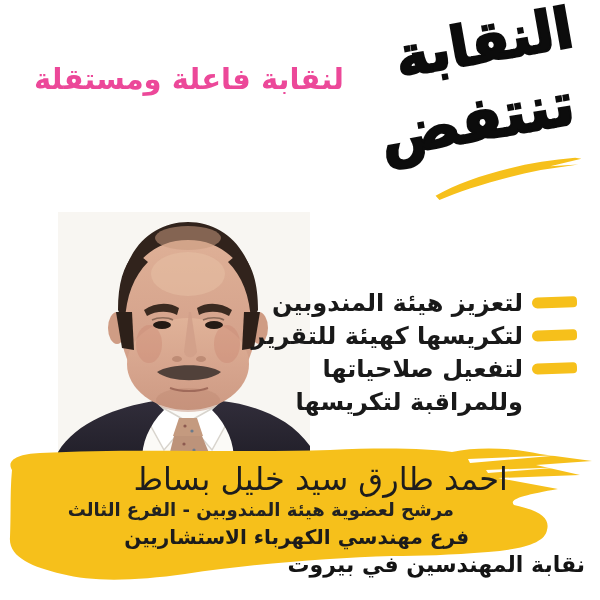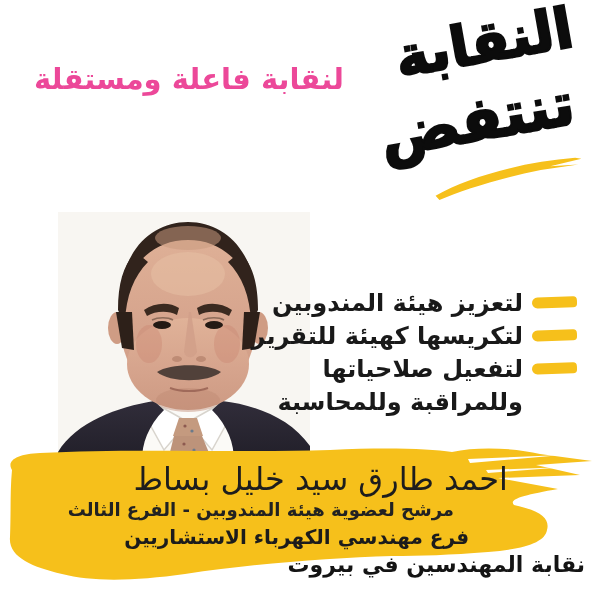--- a/index.html
+++ b/index.html
@@ -182,21 +182,21 @@
     <div class="bullet-row">
       <span class="bullet-marker"></span>
       <span class="bullet-label">لتكريسها كهيئة للتقرير</span>
     </div>
     <div class="bullet-row">
       <span class="bullet-marker"></span>
       <span class="bullet-label">لتفعيل صلاحياتها</span>
     </div>
     <div class="bullet-row">
       <span class="bullet-marker hidden"></span>
-      <span class="bullet-label">وللمراقبة وللمحاسبة</span>
+      <span class="bullet-label">وللمراقبة لتكريسها</span>
     </div>
   </div>
 
   <div class="blob">
     <svg viewBox="0 0 600 156" aria-hidden="true">
       <path class="blob-fill" d="
         M 12 26
         C 6 16 18 10 40 9
         C 130 4 240 9 330 6
         C 390 3 430 5 452 8

